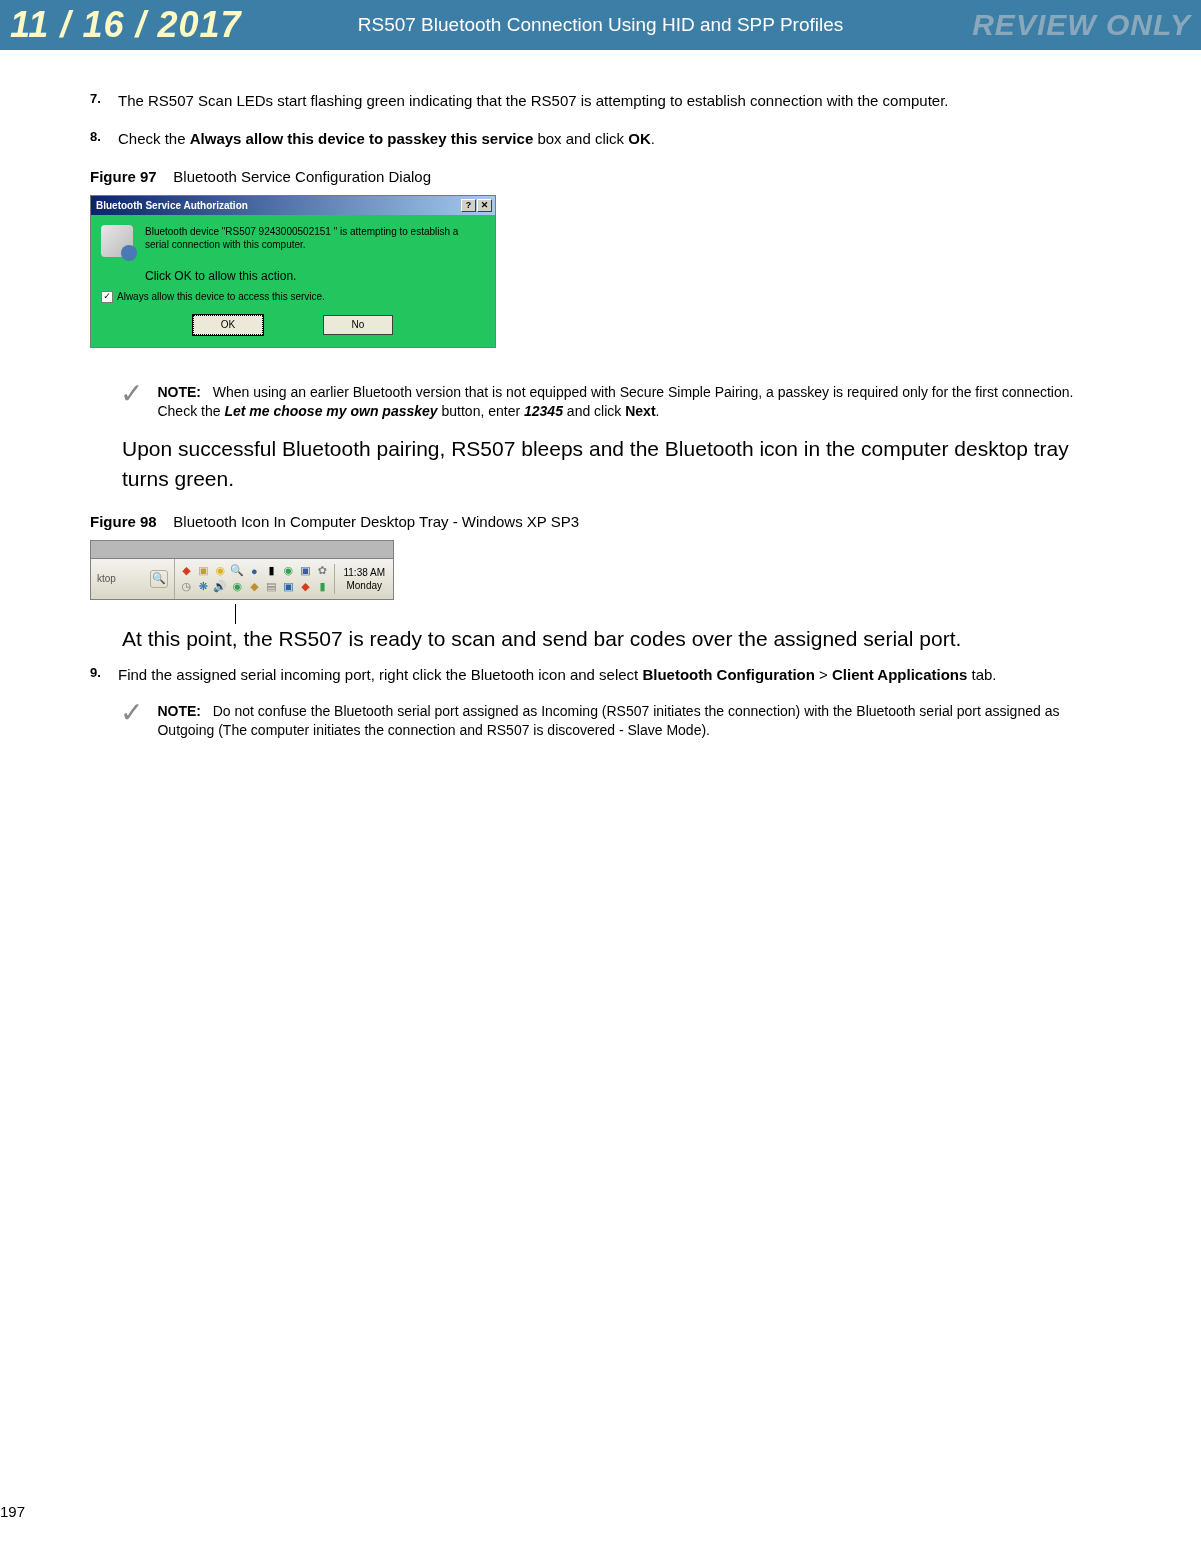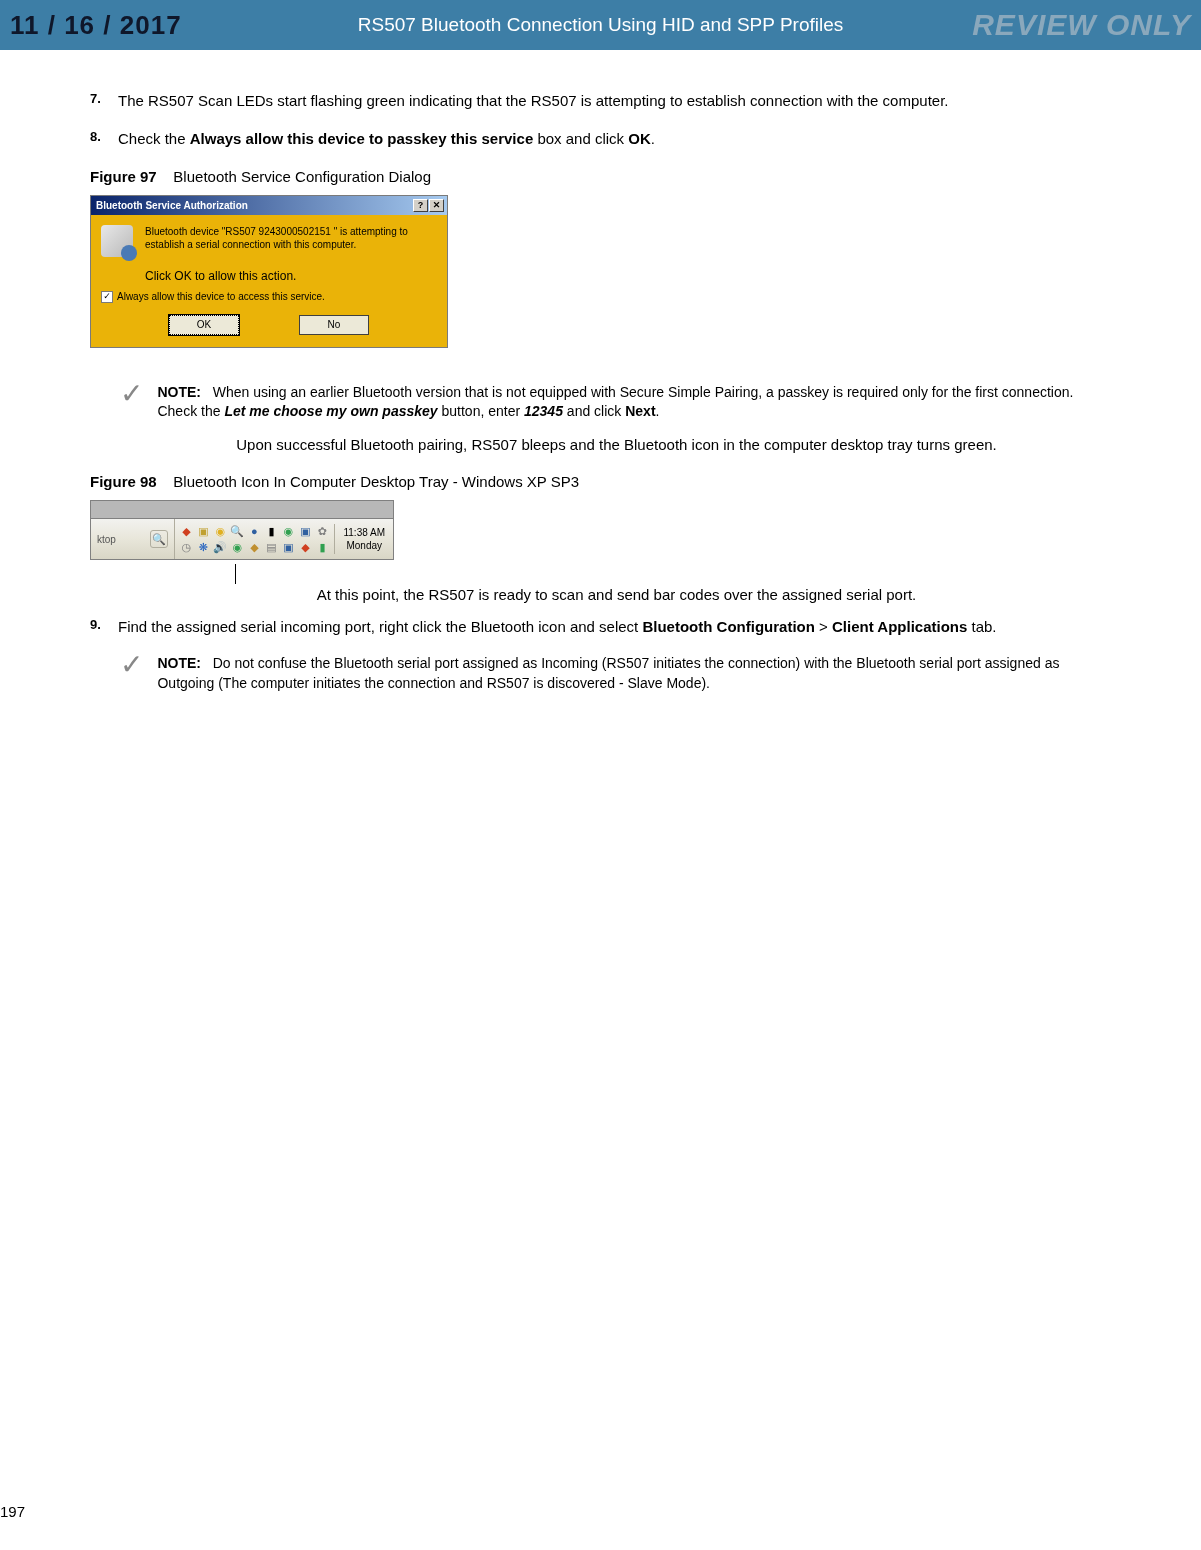--- a/index.html
+++ b/index.html
@@ -18,22 +18,23 @@
       position: relative;
       display: flex;
       align-items: center;
       justify-content: center;
     }
     .watermark-date {
       position: absolute;
       left: 10px;
       font-family: "Arial Black", sans-serif;
       font-weight: 900;
-      font-size: 26px;
-      color: #0f172a;
+      font-size: 36px;
+      font-style: italic;
+      color: #fef9c3;
       letter-spacing: 1px;
     }
     .header-title {
       color: #ffffff;
       font-size: 19px;
       font-weight: 400;
     }
     .watermark-review {
       position: absolute;
       right: 10px;
@@ -62,23 +63,23 @@
     .list-text {
       flex: 1;
     }
     .list-text b { font-weight: bold; }
     .figure-label {
       font-size: 15px;
       margin: 18px 0 10px 0;
     }
     .figure-label b { font-weight: bold; }
     .dialog-box {
-      width: 358px;
+      width: 406px;
       border: 1px solid #7a7a7a;
-      background: #eab308;
+      background: #22c55e;
       font-family: Tahoma, sans-serif;
       font-size: 10px;
       margin-bottom: 20px;
     }
     .dialog-title {
       background: linear-gradient(to right, #0a246a, #a6caf0);
       color: #ffffff;
       font-weight: bold;
       padding: 3px 3px 3px 5px;
       display: flex;
@@ -189,24 +190,23 @@
       flex-shrink: 0;
     }
     .note-text { flex: 1; }
     .note-label {
       font-weight: bold;
       font-family: Arial, sans-serif;
     }
     .italic-bold { font-style: italic; font-weight: bold; }
     .indent-para {
       margin-left: 32px;
-      font-size: 15px;
+      font-size: 21px;
       line-height: 1.45;
       margin-bottom: 10px;
-      text-align: center;
     }
     .tray-figure {
       width: 304px;
       margin-bottom: 4px;
     }
     .tray-top {
       background: #b8b8b8;
       height: 18px;
       border-top: 1px solid #808080;
       border-left: 1px solid #808080;

